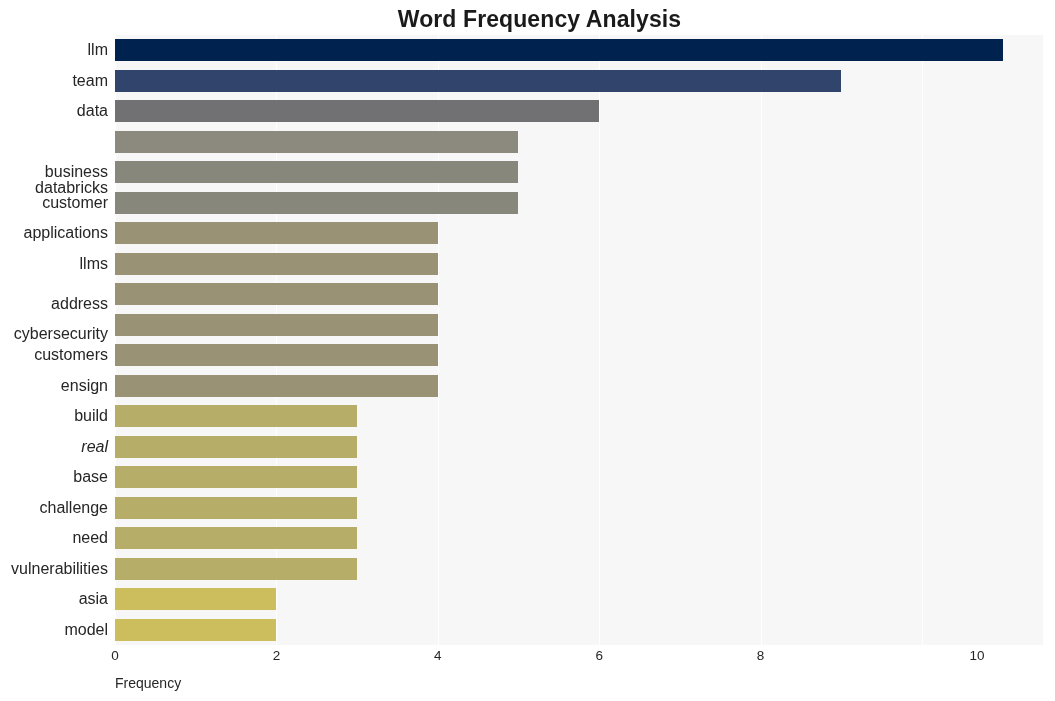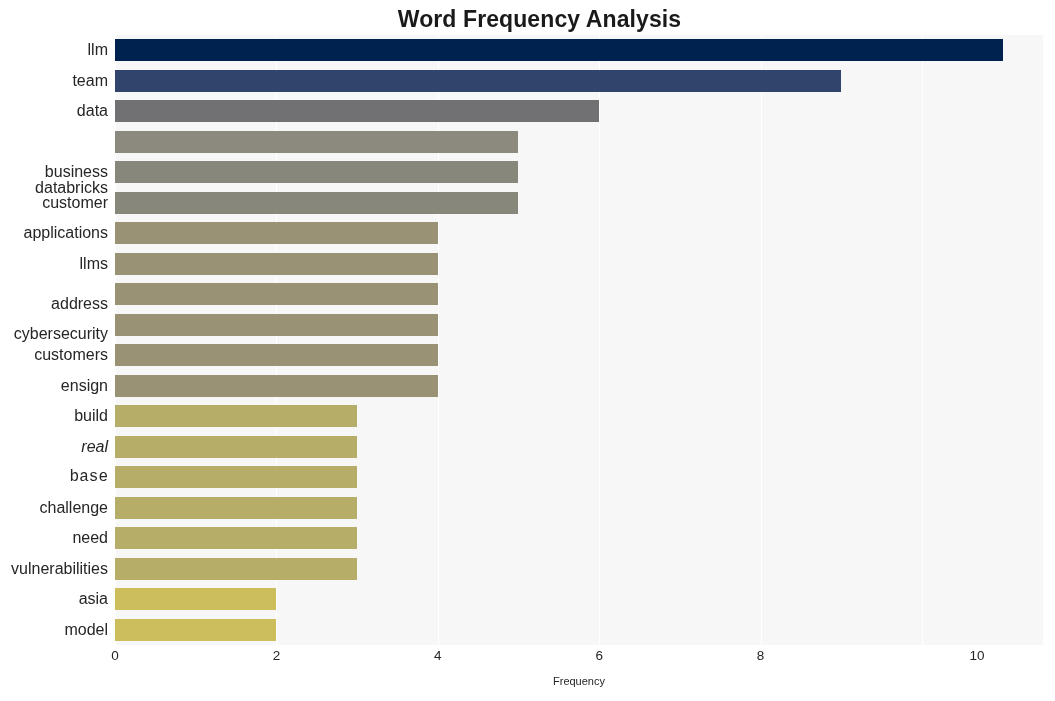--- a/index.html
+++ b/index.html
@@ -99,22 +99,22 @@
     font-size: 13.5px;
     color: #262626;
     text-align: center;
     white-space: nowrap;
   }
   #xaxis-title {
     position: absolute;
     left: 115px;
     top: 675px;
     width: 928px;
-    text-align: center;
-    font-size: 11px;
+    text-align: left;
+    font-size: 14px;
     color: #262626;
   }
 </style>
 </head>
 <body>
 
 <div id="figure">
 
   <div id="chart-title">Word Frequency Analysis</div>
 
@@ -159,21 +159,21 @@
       <div class="ytick-label" style="top: 130.25px;">business</div>
       <div class="ytick-label" style="top: 160.75px;">customer</div>
       <div class="ytick-label" style="top: 191.25px;">applications</div>
       <div class="ytick-label" style="top: 221.75px;">llms</div>
       <div class="ytick-label" style="top: 262px;">address</div>
       <div class="ytick-label" style="top: 292px;">cybersecurity</div>
       <div class="ytick-label" style="top: 313.25px;">customers</div>
       <div class="ytick-label" style="top: 343.75px;">ensign</div>
       <div class="ytick-label" style="top: 374.25px;">build</div>
       <div class="ytick-label" style="top: 404.75px; font-style: italic;">real</div>
-      <div class="ytick-label" style="top: 435.25px; font-family: Liberation Mono, monospace;">base</div>
+      <div class="ytick-label" style="top: 435.25px;">base</div>
       <div class="ytick-label" style="top: 465.75px;">challenge</div>
       <div class="ytick-label" style="top: 496.25px;">need</div>
       <div class="ytick-label" style="top: 526.75px; padding-left: 18px;">vulnerabilities</div>
       <div class="ytick-label" style="top: 557.25px;">asia</div>
       <div class="ytick-label" style="top: 587.75px;">model</div>
     </div>
 
   <div id="xlabels">
       <div class="xtick-label" style="left: 115px;">0</div>
       <div class="xtick-label" style="left: 276.391px;">2</div>

